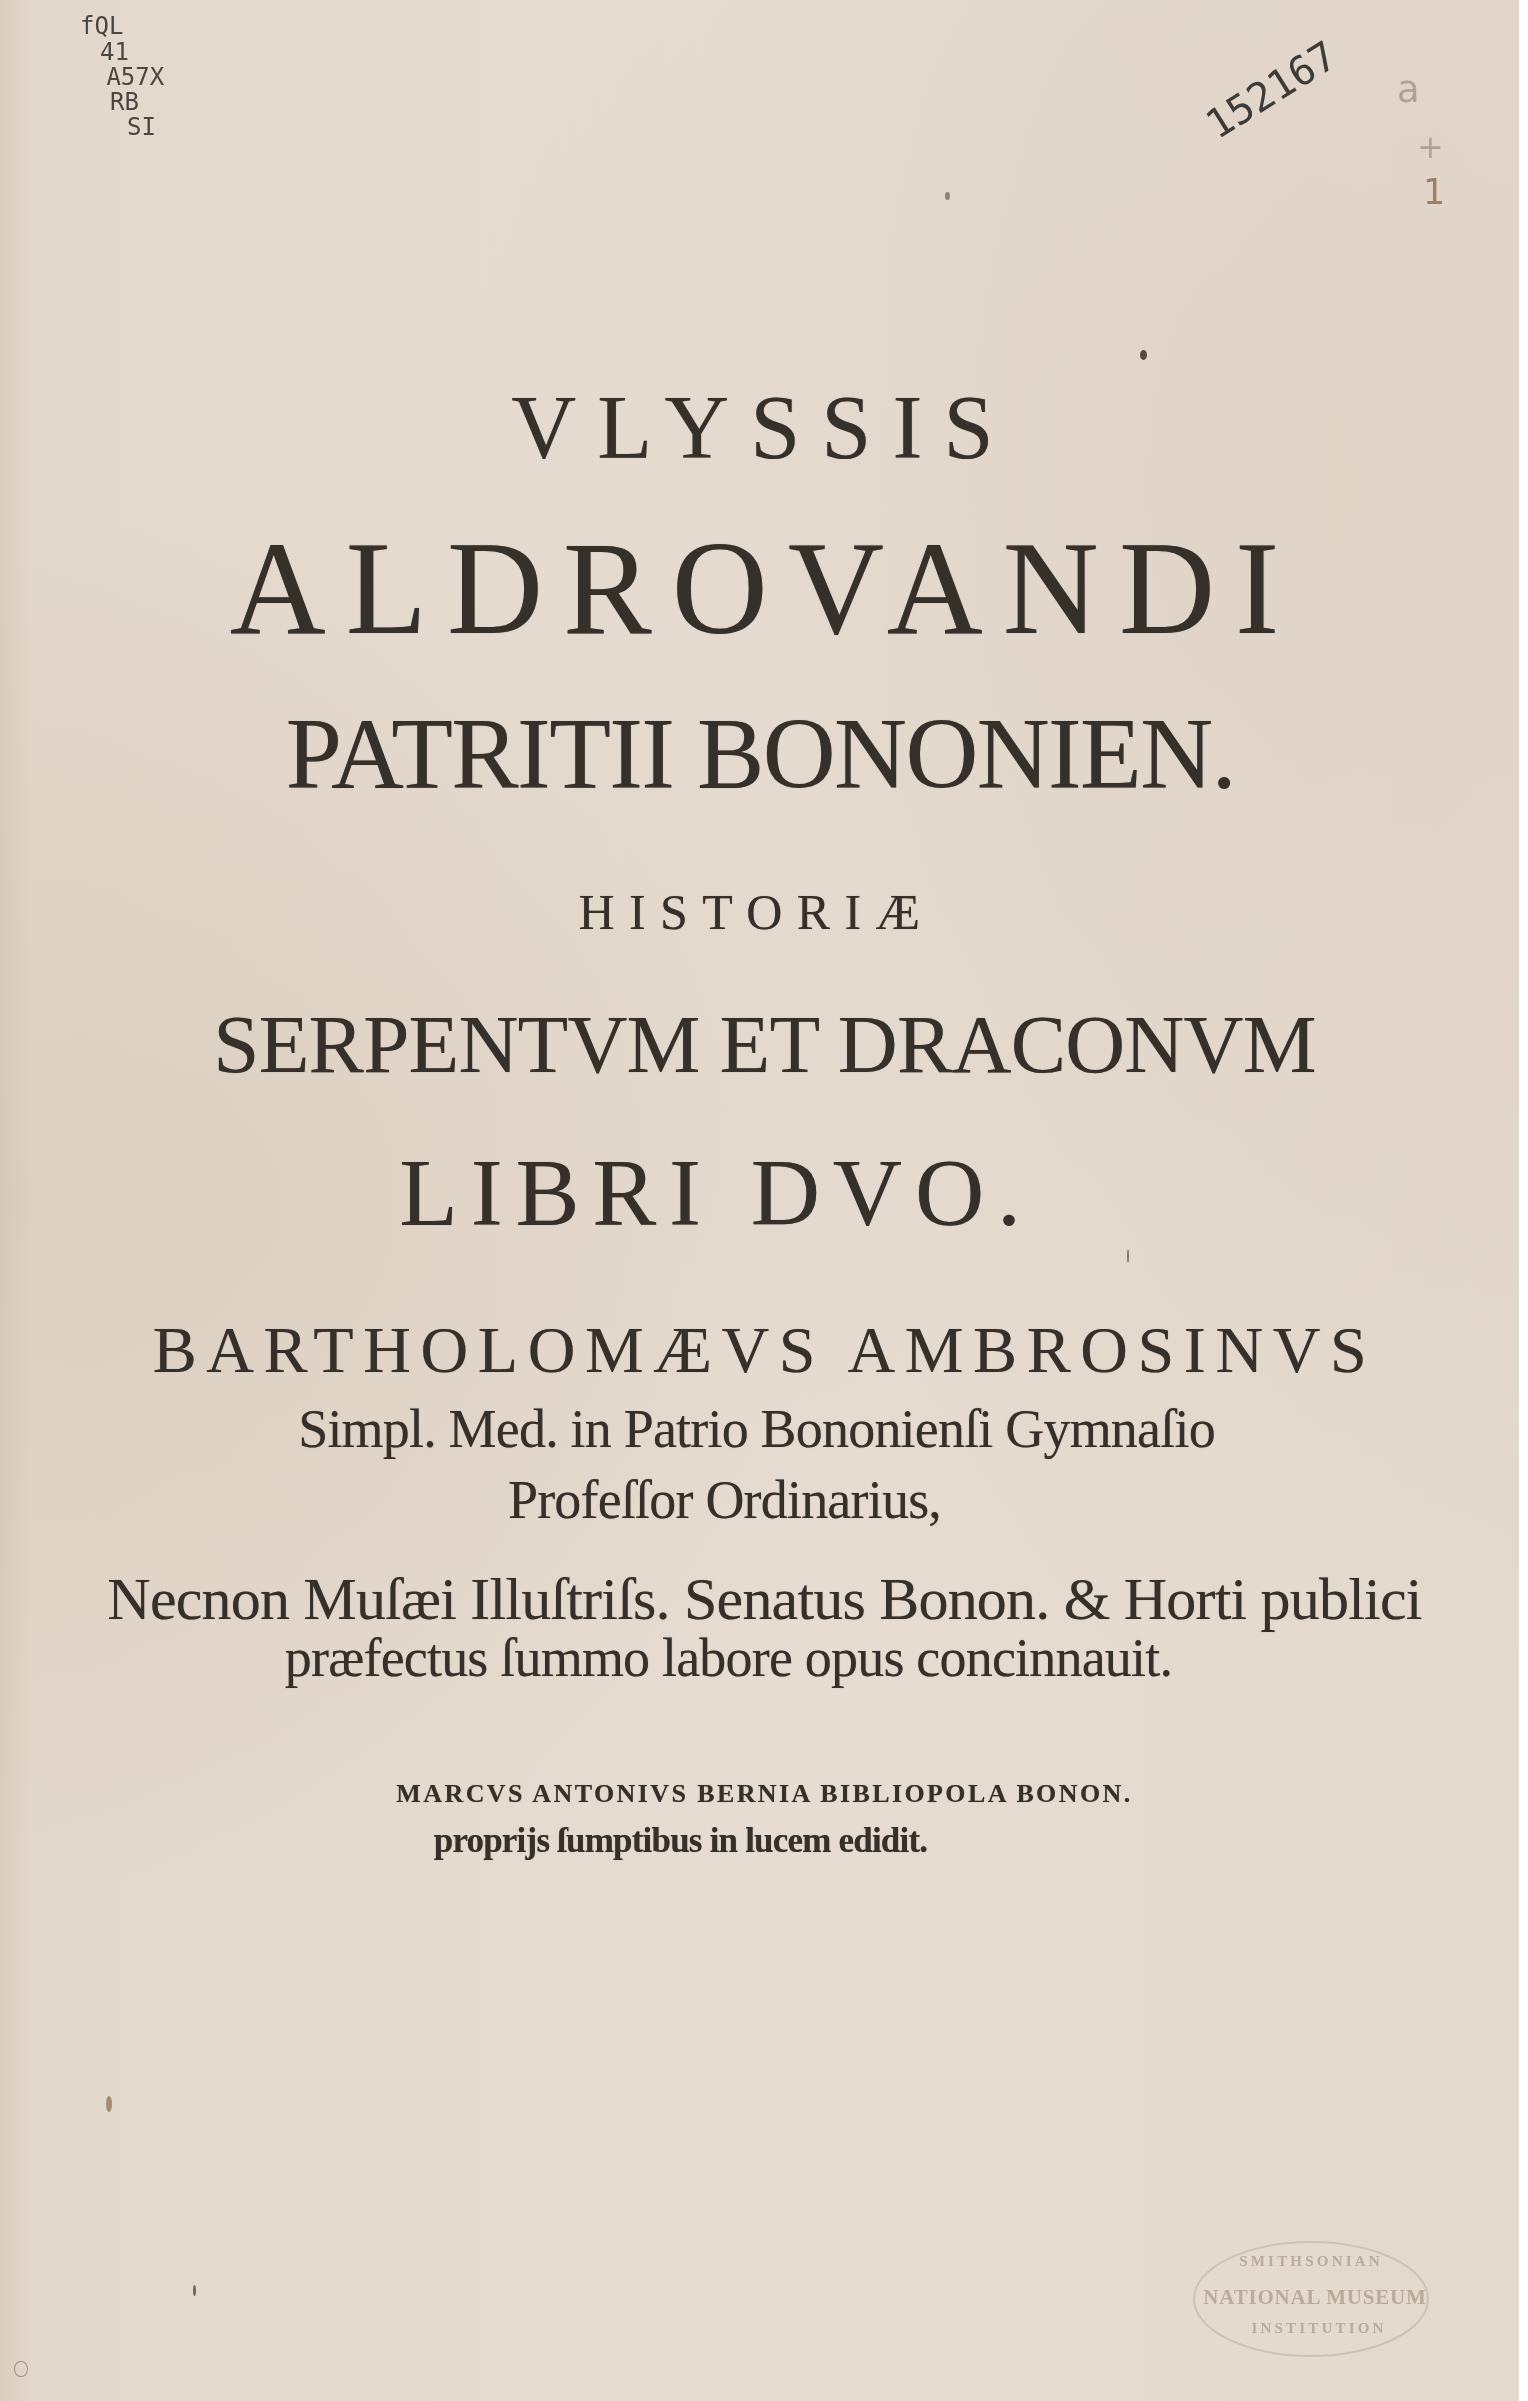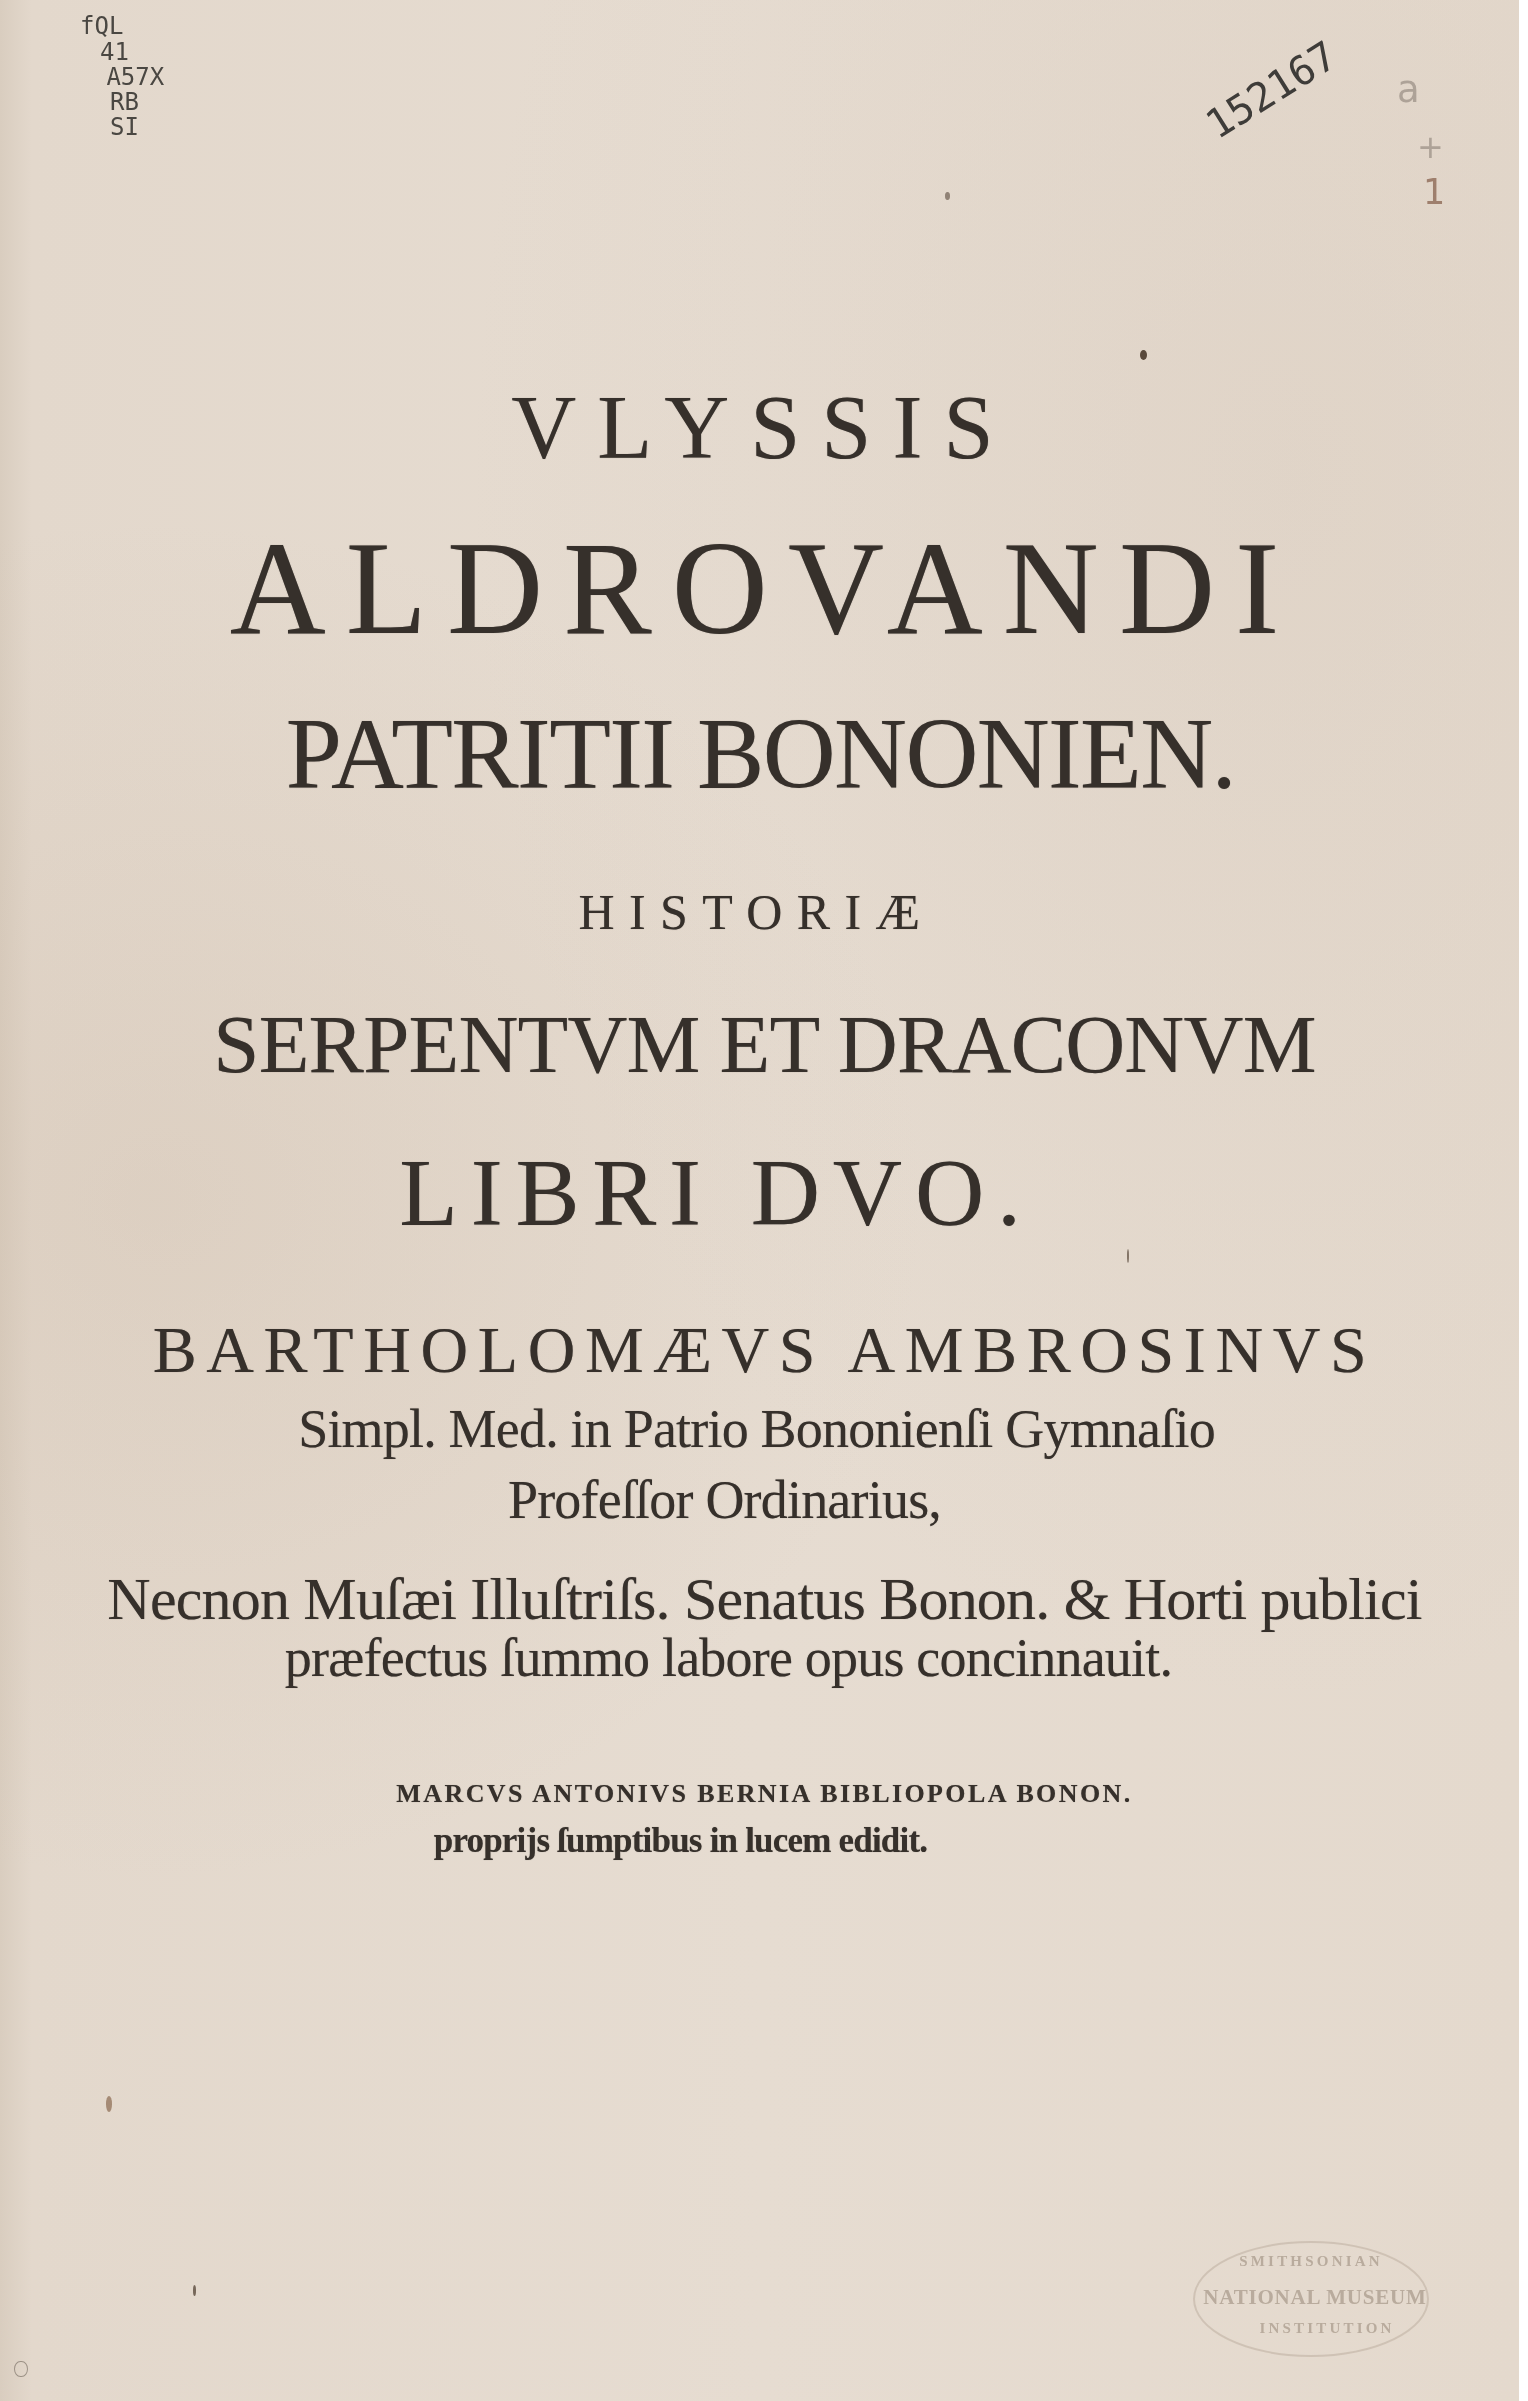--- a/index.html
+++ b/index.html
@@ -26,34 +26,34 @@
   .pencil { position:absolute; color:rgba(110,100,92,0.45); font-family:"DejaVu Sans",sans-serif; }
   .stamp {
     position:absolute; left:1193px; top:2241px; width:232px; height:112px;
     border:2.4px solid rgba(190,175,160,0.55); border-radius:50%;
     color:rgba(170,155,140,0.75);
     font-family:Liberation Serif, serif; font-weight:bold;
     text-align:center;
   }
   .stamp .t1 { position:absolute; top:9.6px; left:0; width:100%; font-size:15px; letter-spacing:3.2px; }
   .stamp .t2 { position:absolute; top:42px; left:4px; width:100%; font-size:21px; letter-spacing:0.8px; }
-  .stamp .t3 { position:absolute; top:77px; left:16px; width:100%; font-size:15px; letter-spacing:3.2px; }
+  .stamp .t3 { position:absolute; top:77px; left:8px; width:100%; font-size:15px; letter-spacing:3.2px; }
   .speck { position:absolute; background:#5a4a3c; border-radius:50%; }
 </style>
 </head>
 <body>
 
 <div class="page">
 
   <div class="hand" style="left:80px; top:14.4px; font-size:24px; width:96px;">
     <div style="margin-left:0px;">fQL</div>
     <div style="margin-left:20px;">41</div>
     <div style="margin-left:26.4px;">A57X</div>
     <div style="margin-left:30px;">RB</div>
-    <div style="margin-left:30px;">SI</div>
+    <div style="margin-left:47px;">SI</div>
   </div>
 
   <div class="hand" style="left:1221px; top:104px; font-size:40px; transform:rotate(-32deg); transform-origin:left bottom; color:#3e3c39;">152167</div>
   <div class="pencil" style="left:1397px; top:68px; font-size:37px;">a</div>
   <div class="pencil" style="left:1417px; top:128px; font-size:32px;">+</div>
   <div class="pencil" style="left:1423px; top:172px; font-size:35px; color:rgba(130,90,70,0.7);">1</div>
 
   <div class="line" style="top:383px; left:-1.6px; font-size:90px; letter-spacing:21px; line-height:1;">VLYSSIS</div>
 
   <div class="line" style="top:522px; left:0; font-size:133px; letter-spacing:20px; line-height:1;">ALDROVANDI</div>

